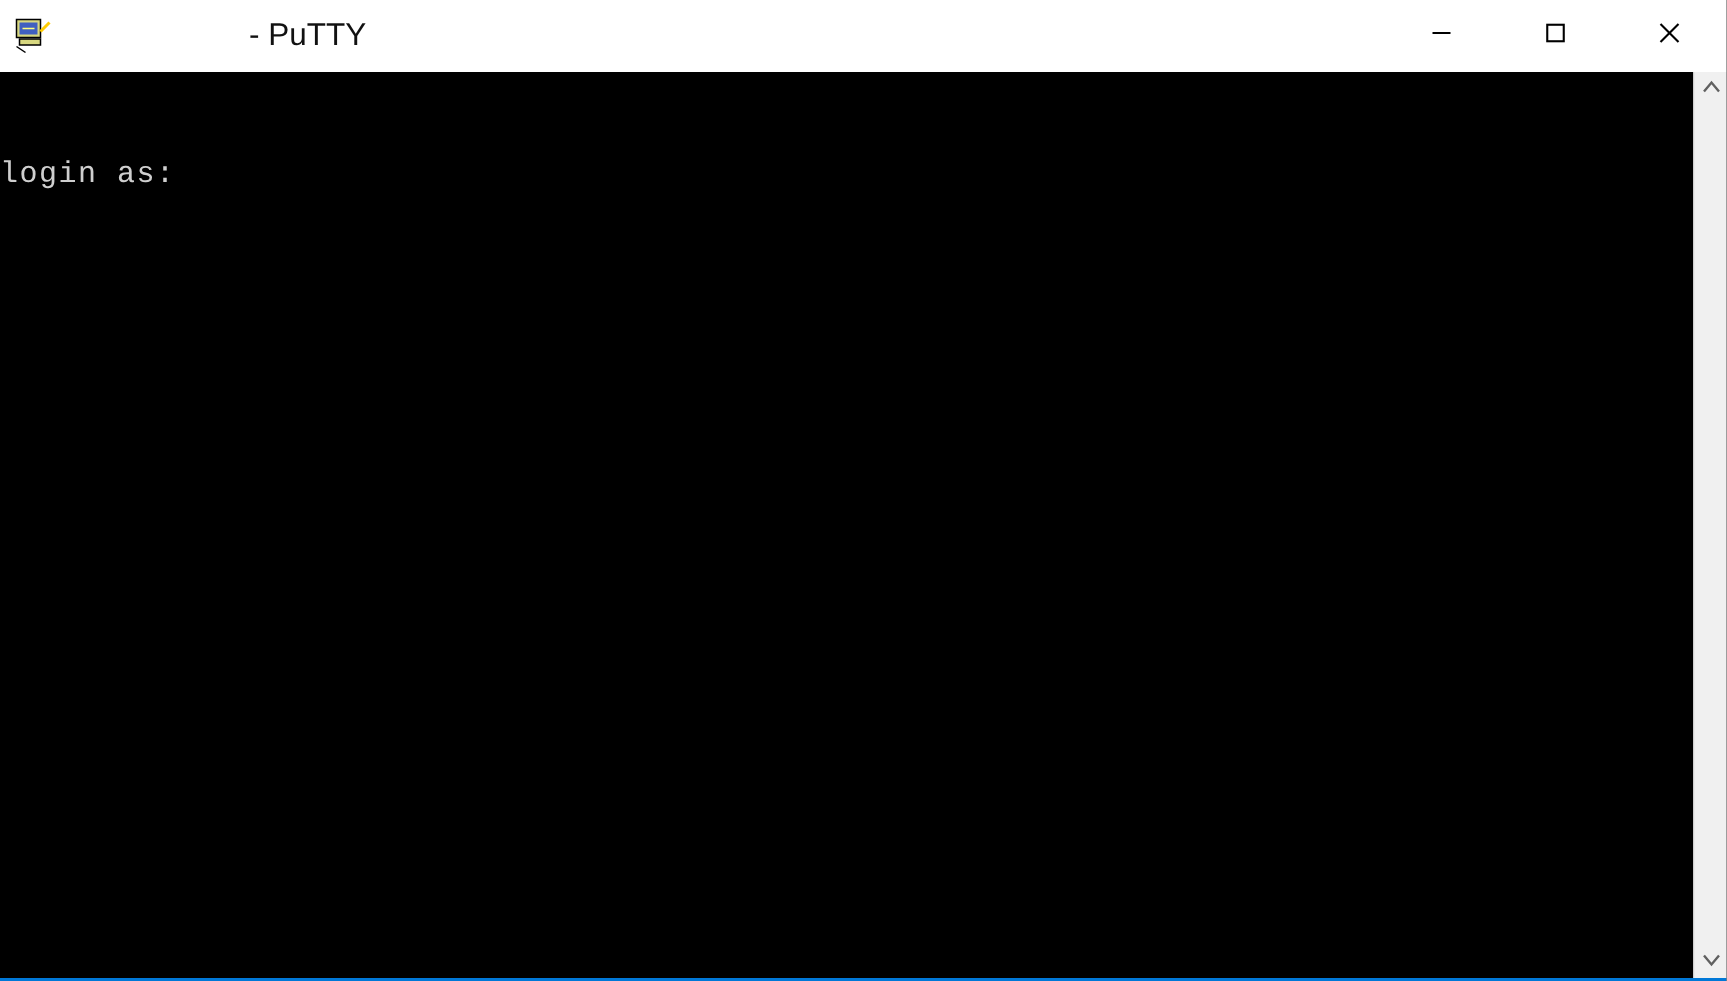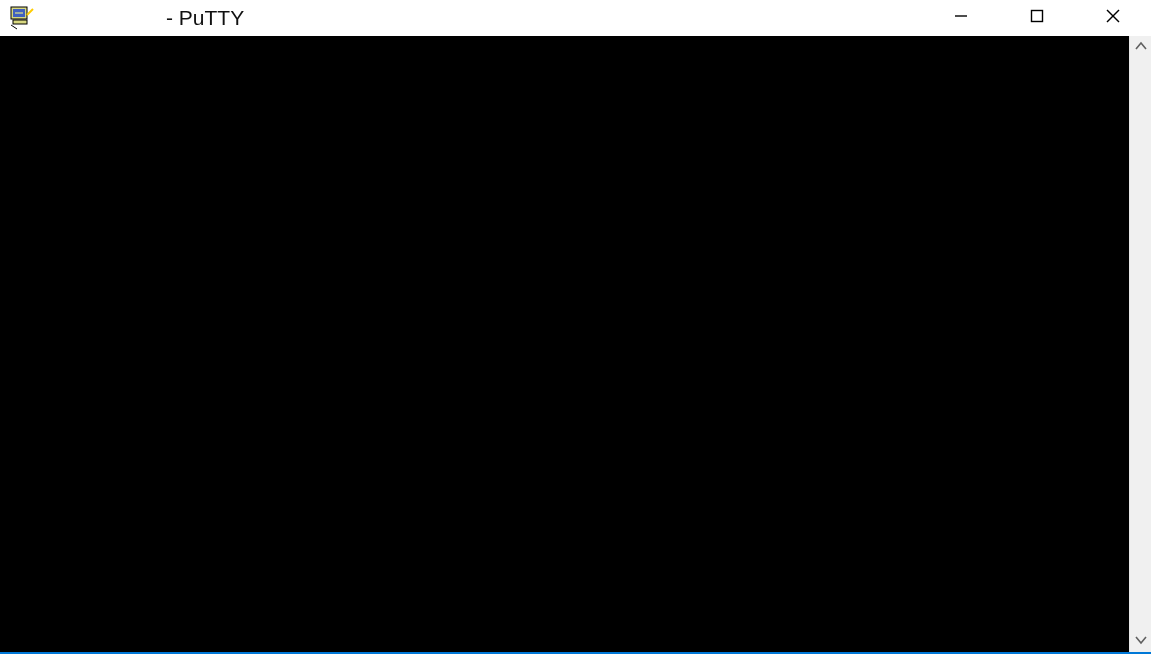--- a/index.html
+++ b/index.html
@@ -15,21 +15,21 @@
       overflow: hidden;
     }
     .window {
       width: 100%;
       height: 100%;
       display: flex;
       flex-direction: column;
       border-bottom: 2px solid #0078d7;
     }
     .titlebar {
-      height: 36px;
+      height: 48px;
       background: #fff;
       display: flex;
       align-items: center;
       padding-left: 8px;
       user-select: none;
     }
     .titlebar-icon {
       width: 28px;
       height: 28px;
       margin-right: 10px;
@@ -151,20 +151,21 @@
               <line x1="2" y1="2" x2="14" y2="14" stroke="#000" stroke-width="1.4"></line>
               <line x1="14" y1="2" x2="2" y2="14" stroke="#000" stroke-width="1.4"></line>
             </svg>
         </span>
       </div>
     </div>
   </div>
 
   <div class="content-area">
     <div class="terminal">
+      <span class="term-line"><span>login as:</span></span>
     </div>
 
     <div class="scrollbar">
       <div class="scroll-arrow">
         <span>
           <svg width="12" height="10" viewBox="0 0 12 10">
               <polyline points="1,8 6,2 11,8" fill="none" stroke="#606060" stroke-width="1.6"></polyline>
             </svg>
         </span>
       </div>

